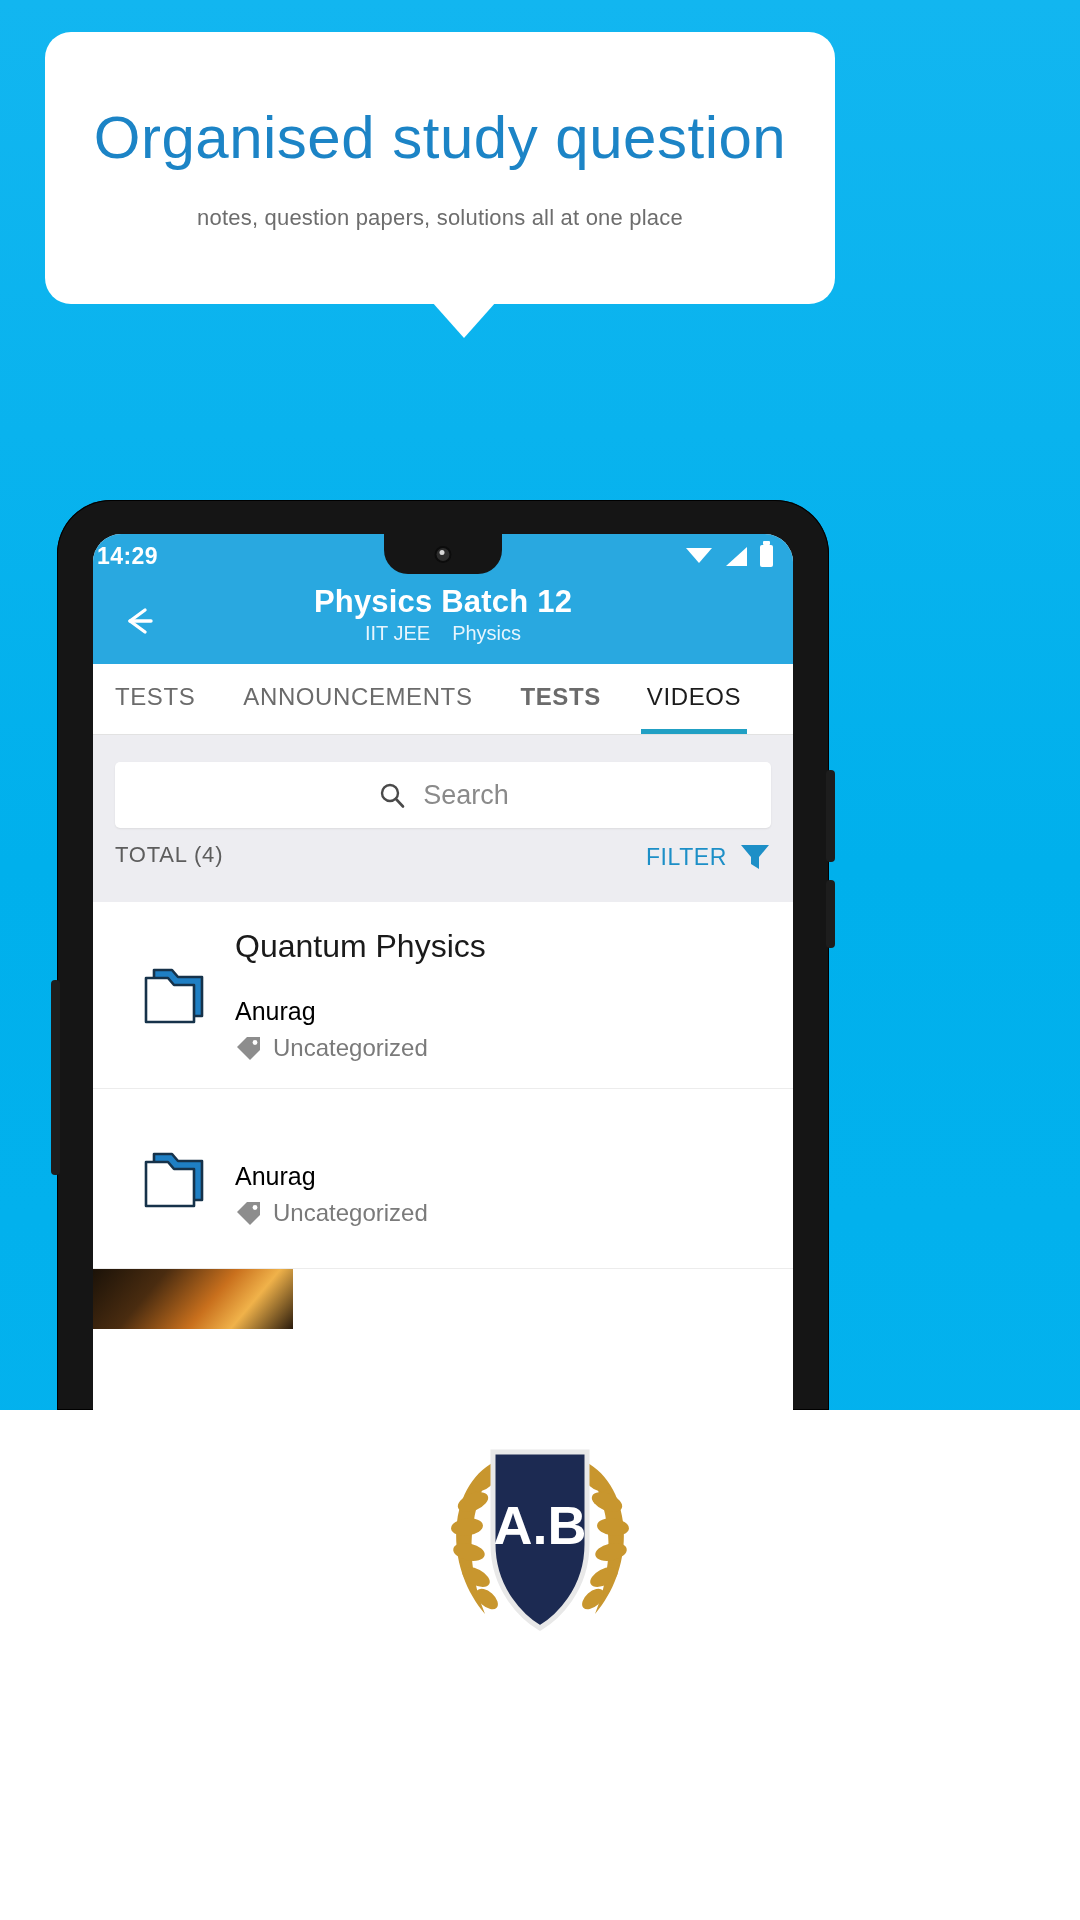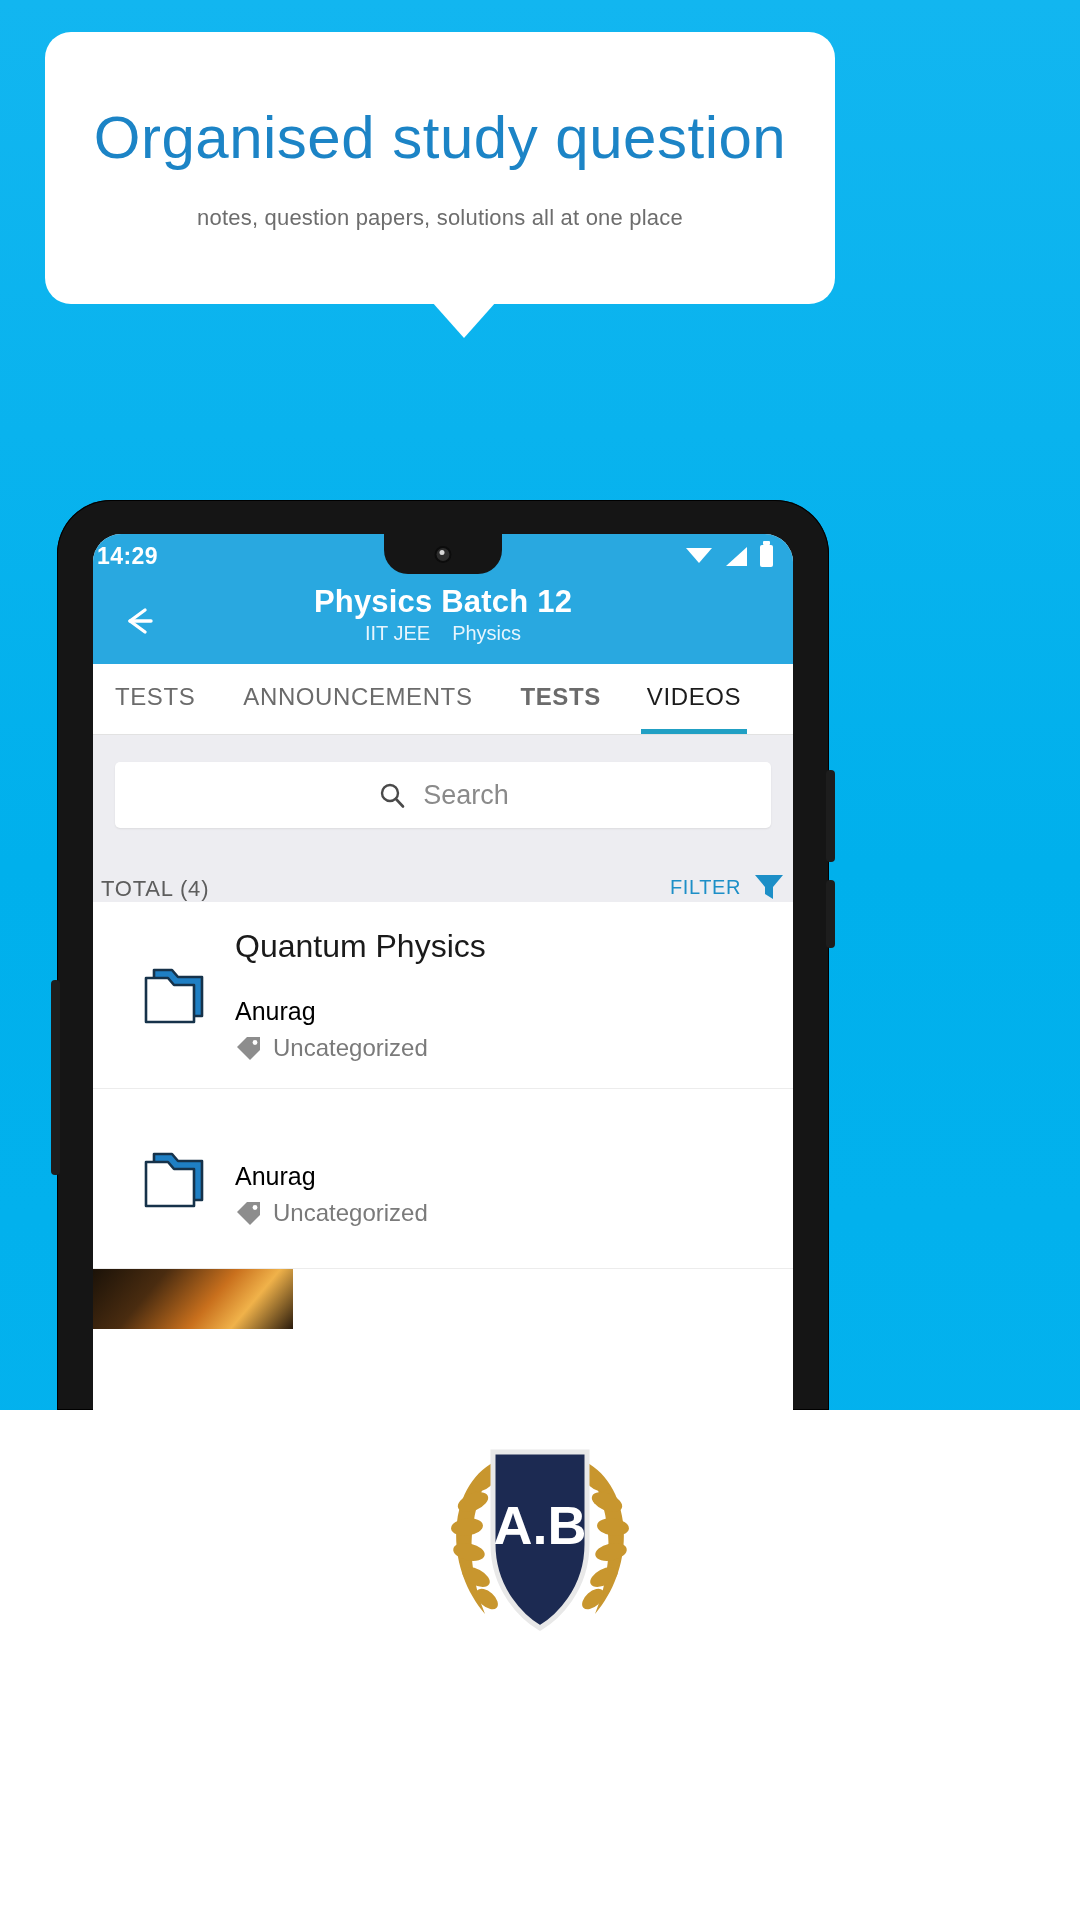--- a/index.html
+++ b/index.html
@@ -161,27 +161,27 @@
   #search-box {
     height:66px; background:#ffffff; border-radius:5px;
     display:flex; align-items:center; justify-content:center; gap:16px;
     box-shadow:0 1px 2px rgba(0,0,0,.08);
   }
   #search-placeholder { font-size:27px; color:#8a8a8a; }
 
   
   #totalbar {
     height:60px; background:#ededf1;
-    display:flex; align-items:flex-end; padding:0 8px;
+    display:flex; align-items:flex-start; padding:0 22px;
   }
   #total-label { font-size:22px; color:#5d5d5d; letter-spacing:0.8px; }
   #filter-group {
     margin-left:auto; display:flex; align-items:center; gap:12px;
   }
-  #filter-label { font-size:20px; color:#1d8fc7; letter-spacing:0.6px; }
+  #filter-label { font-size:23px; color:#1d8fc7; letter-spacing:0.6px; }
 
   
   #list { background:#ffffff; }
   .row {
     display:flex; align-items:center; padding:26px 22px;
     border-bottom:1px solid #ececec; min-height:180px;
   }
   .row-icon { width:120px; flex:0 0 120px; display:flex; justify-content:center; }
   .row-body { flex:1; }
   .row-title { font-size:32px; color:#1a1a1a; margin-bottom:6px; }

